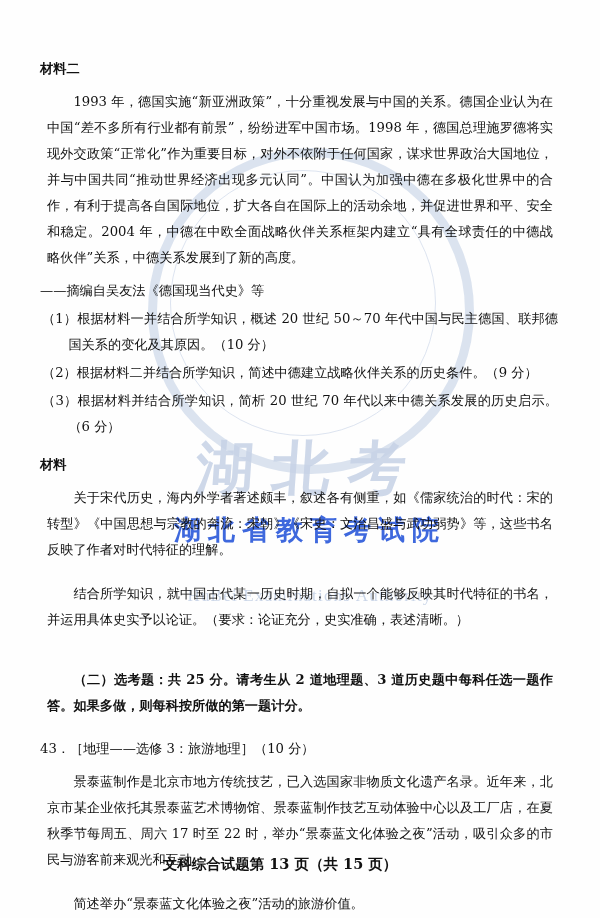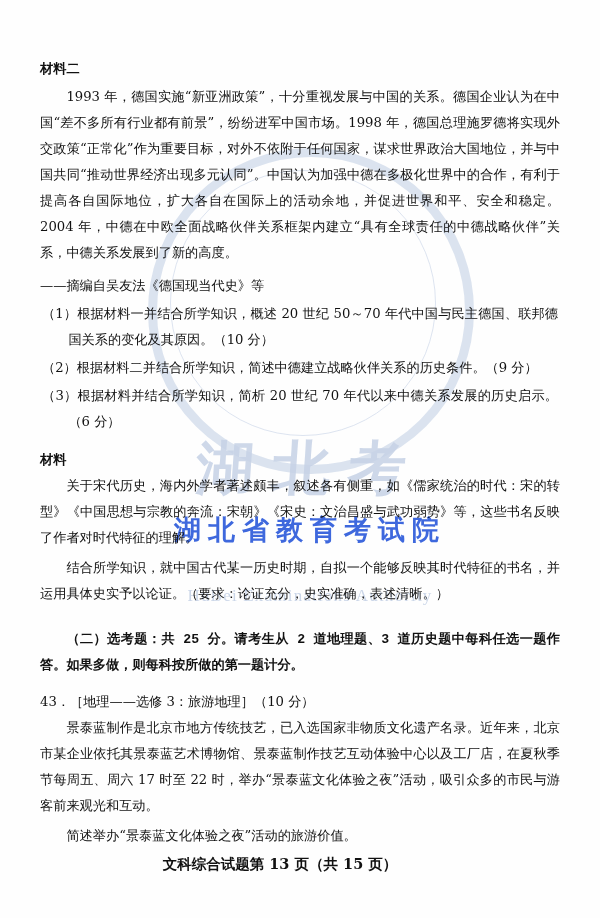--- a/index.html
+++ b/index.html
@@ -94,23 +94,23 @@
     line-height: 26px;
     color: #111;
     text-align: justify;
   }
   .sec-title {
     font-weight: bold;
     margin-bottom: 2px;
   }
   .para {
     text-indent: 2em;
-    margin: 0;
-  }
-  .bold { font-weight: bold; font-family: Liberation Mono, monospace; }
+    margin: 7px;
+  }
+  .bold { font-weight: bold; }
   .src-line {
     text-align: left;
     margin-top: 7px;
     padding-right: 6px;
   }
   .q-item {
     margin: 2px;
     padding-left: 2em;
     text-indent: -2em;
   }

